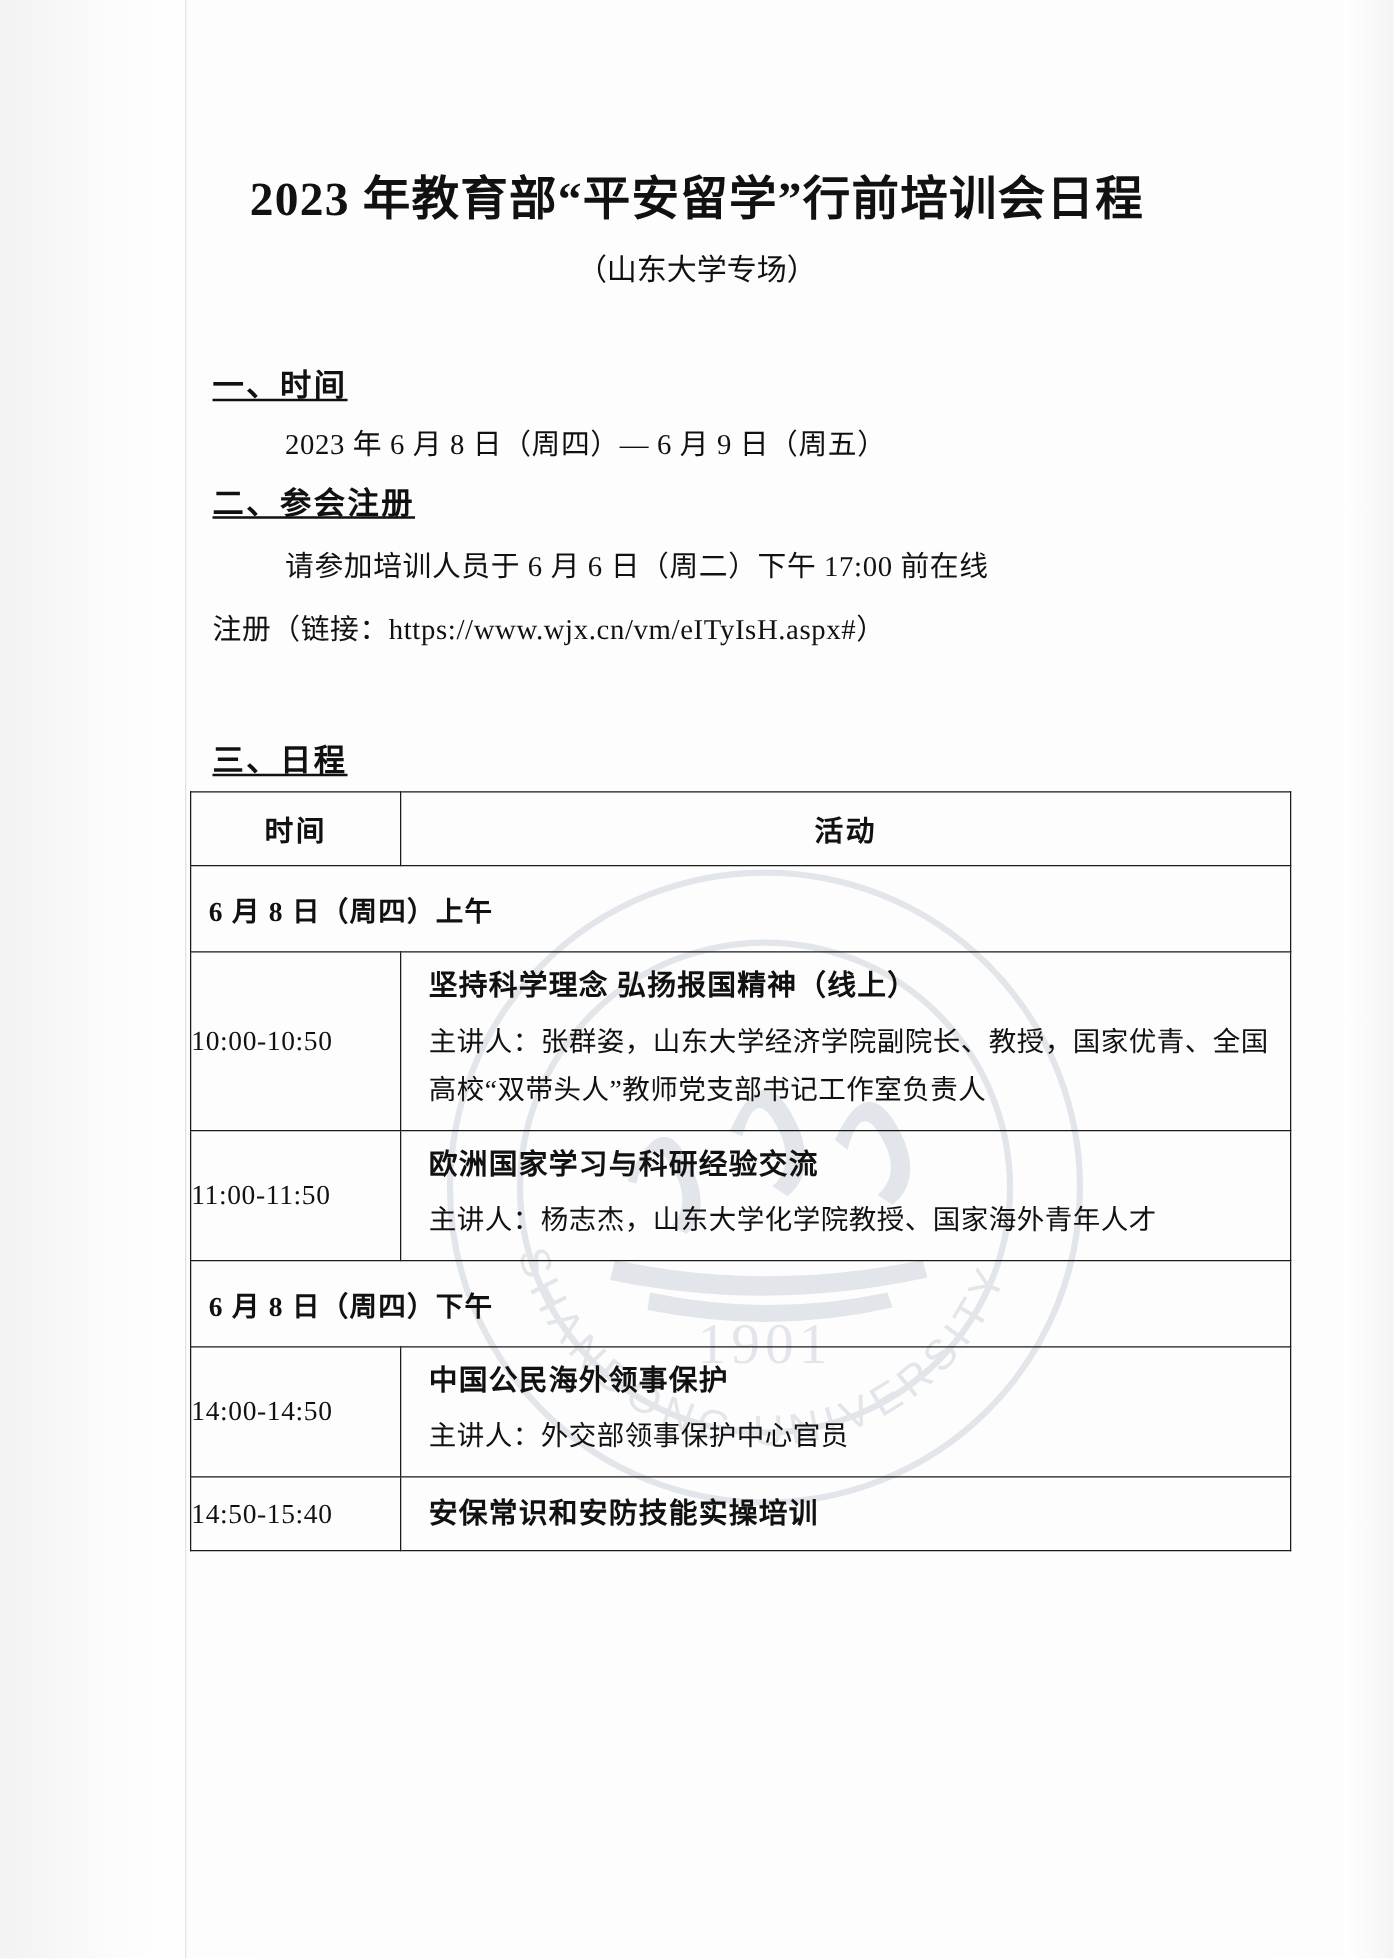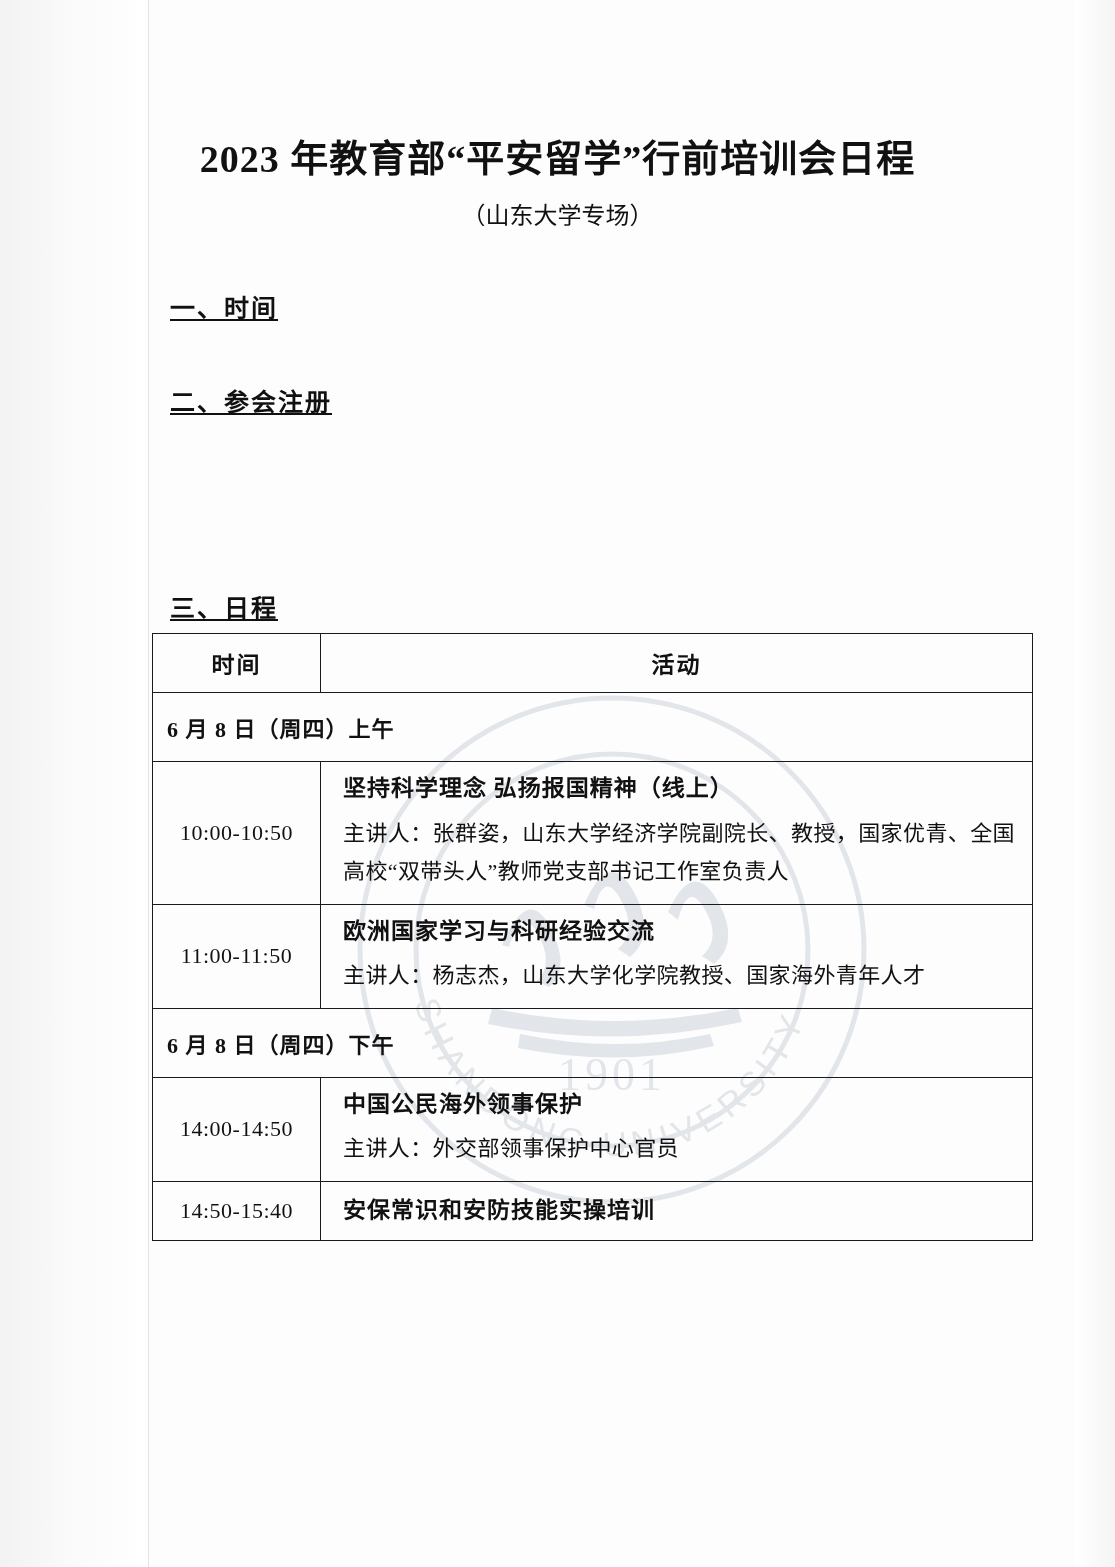--- a/index.html
+++ b/index.html
@@ -104,21 +104,20 @@
     font-size: 23px;
     font-weight: bold;
     height: 58px;
     text-align: center;
     letter-spacing: 2px;
   }
   .col-time { width: 168px; }
   .col-act  { width: 712px; }
 
   td.time-cell {
-    text-align: center;
     font-size: 22px;
     letter-spacing: 0.5px;
   }
   td.act-cell {
     padding: 10px 16px 12px 22px;
     text-align: left;
   }
   td.group-cell {
     font-size: 22px;
     font-weight: bold;
@@ -172,22 +171,25 @@
       </text>
     </svg>
   </div>
 
   <div class="content">
 
     <div class="doc-title">2023 年教育部“平安留学”行前培训会日程</div>
     <div class="doc-subtitle">（山东大学专场）</div>
 
     <div class="sec-head" style="left:170px; top:272px;">一、时间</div>
+    <div class="body-line" style="left:228px; top:320px;">2023 年 6 月 8 日（周四）— 6 月 9 日（周五）</div>
 
     <div class="sec-head" style="left:170px; top:366px;">二、参会注册</div>
+    <div class="body-line" style="left:228px; top:418px;">请参加培训人员于 6 月 6 日（周二）下午 17:00 前在线</div>
+    <div class="body-line" style="left:170px; top:468px;">注册（链接：https://www.wjx.cn/vm/eITyIsH.aspx#）</div>
 
     <div class="sec-head" style="left:170px; top:572px;">三、日程</div>
 
     <table class="sched">
       <colgroup>
         <col class="col-time">
         <col class="col-act">
       </colgroup>
       <thead>
         <tr>

